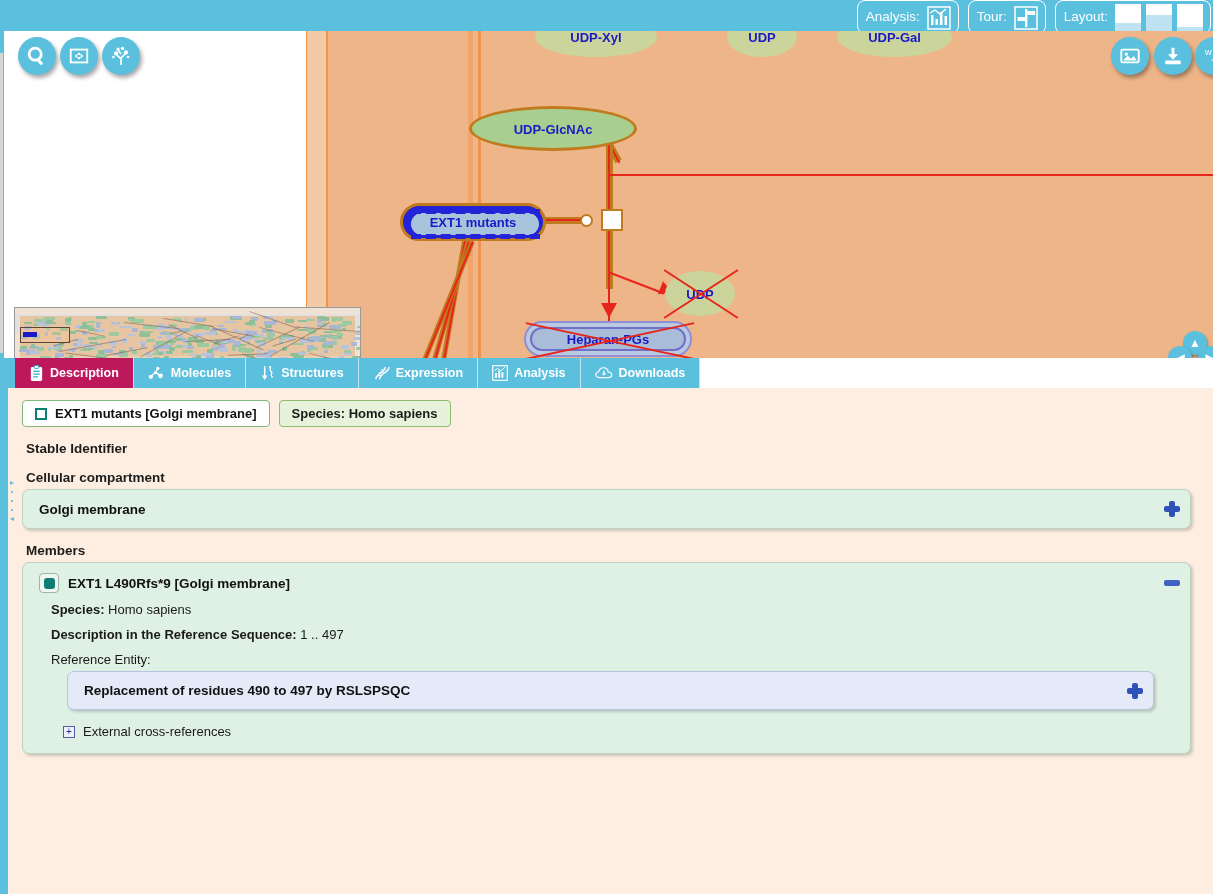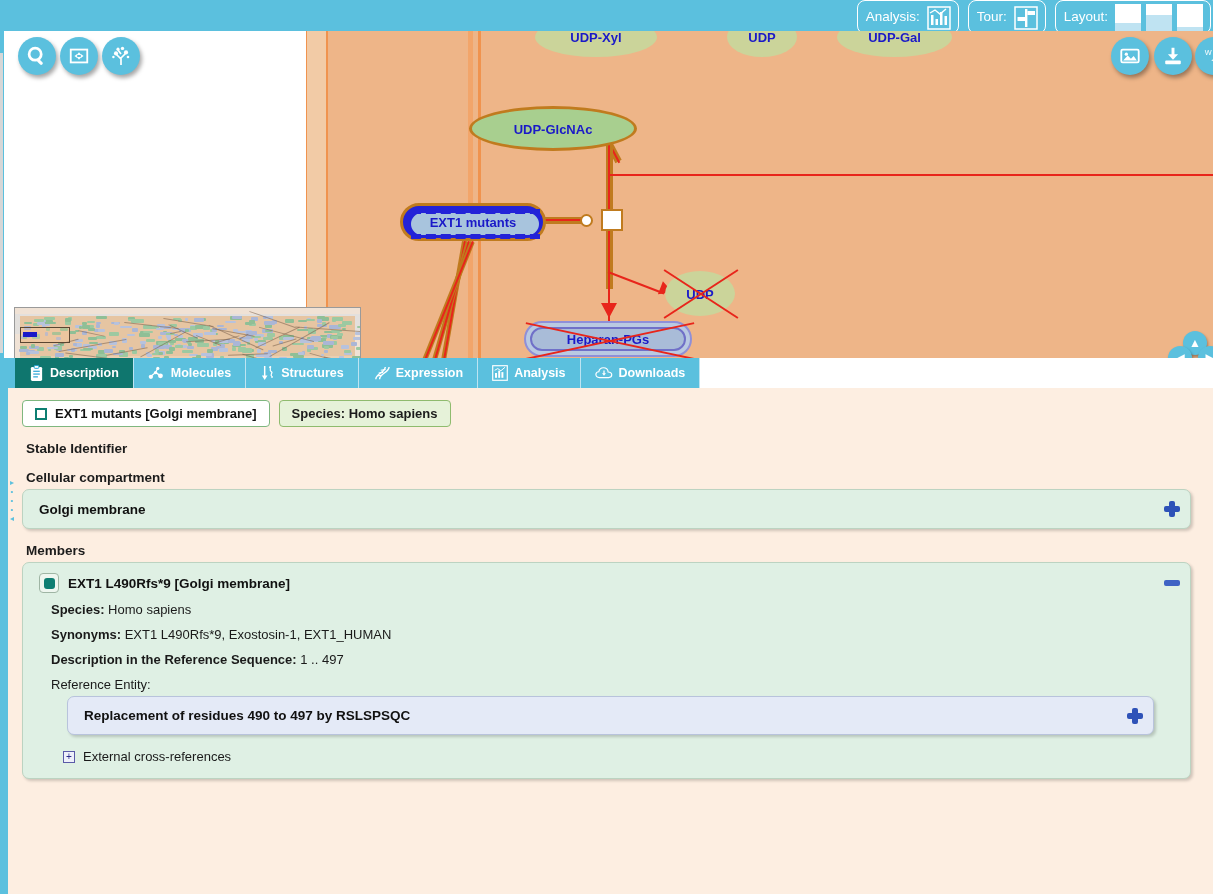--- a/index.html
+++ b/index.html
@@ -183,21 +183,21 @@
     background: #5bc0de;
   }
   .tabs { display: flex; height: 30px; padding-left: 15px; }
   .tab {
     display: flex; align-items: center; gap: 6px;
     padding: 0 14px; height: 30px;
     color: #ffffff; font-size: 12.5px; font-weight: bold;
     border-right: 1px solid #bde4f2;
     cursor: pointer; white-space: nowrap;
   }
-  .tab.active { background: #0f766e; }
+  .tab.active { background: #be185d; }
   .tab svg { display: block; }
   .tabs-filler { flex: 1; background: #ffffff; }
 
   
   .detail {
     position: absolute; left: 0; top: 388px; width: 1213px; height: 506px;
     background: #fdeee1; overflow: hidden;
   }
   .detail-rail {
     position: absolute; left: 0; top: 0; width: 8px; height: 506px;
@@ -940,24 +940,20 @@
           <span class="member-dot"></span>
         </span>
         <span>EXT1 L490Rfs*9 [Golgi membrane]</span>
       </div>
 
       <div class="kv">
         <b>Species:</b>
         <span>Homo sapiens</span>
       </div>
       <div class="kv">
-        <b>Synonyms:</b>
-        <span>EXT1 L490Rfs*9, Exostosin-1, EXT1_HUMAN</span>
-      </div>
-      <div class="kv">
         <b>Description in the Reference Sequence:</b>
         <span>1 .. 497</span>
       </div>
 
       <div class="sub-label">Reference Entity:</div>
 
       <div class="box-blue">
         <span>Replacement of residues 490 to 497 by RSLSPSQC</span>
         <span class="icon-plus">
           <span class="plus-shape bar-h"></span>

